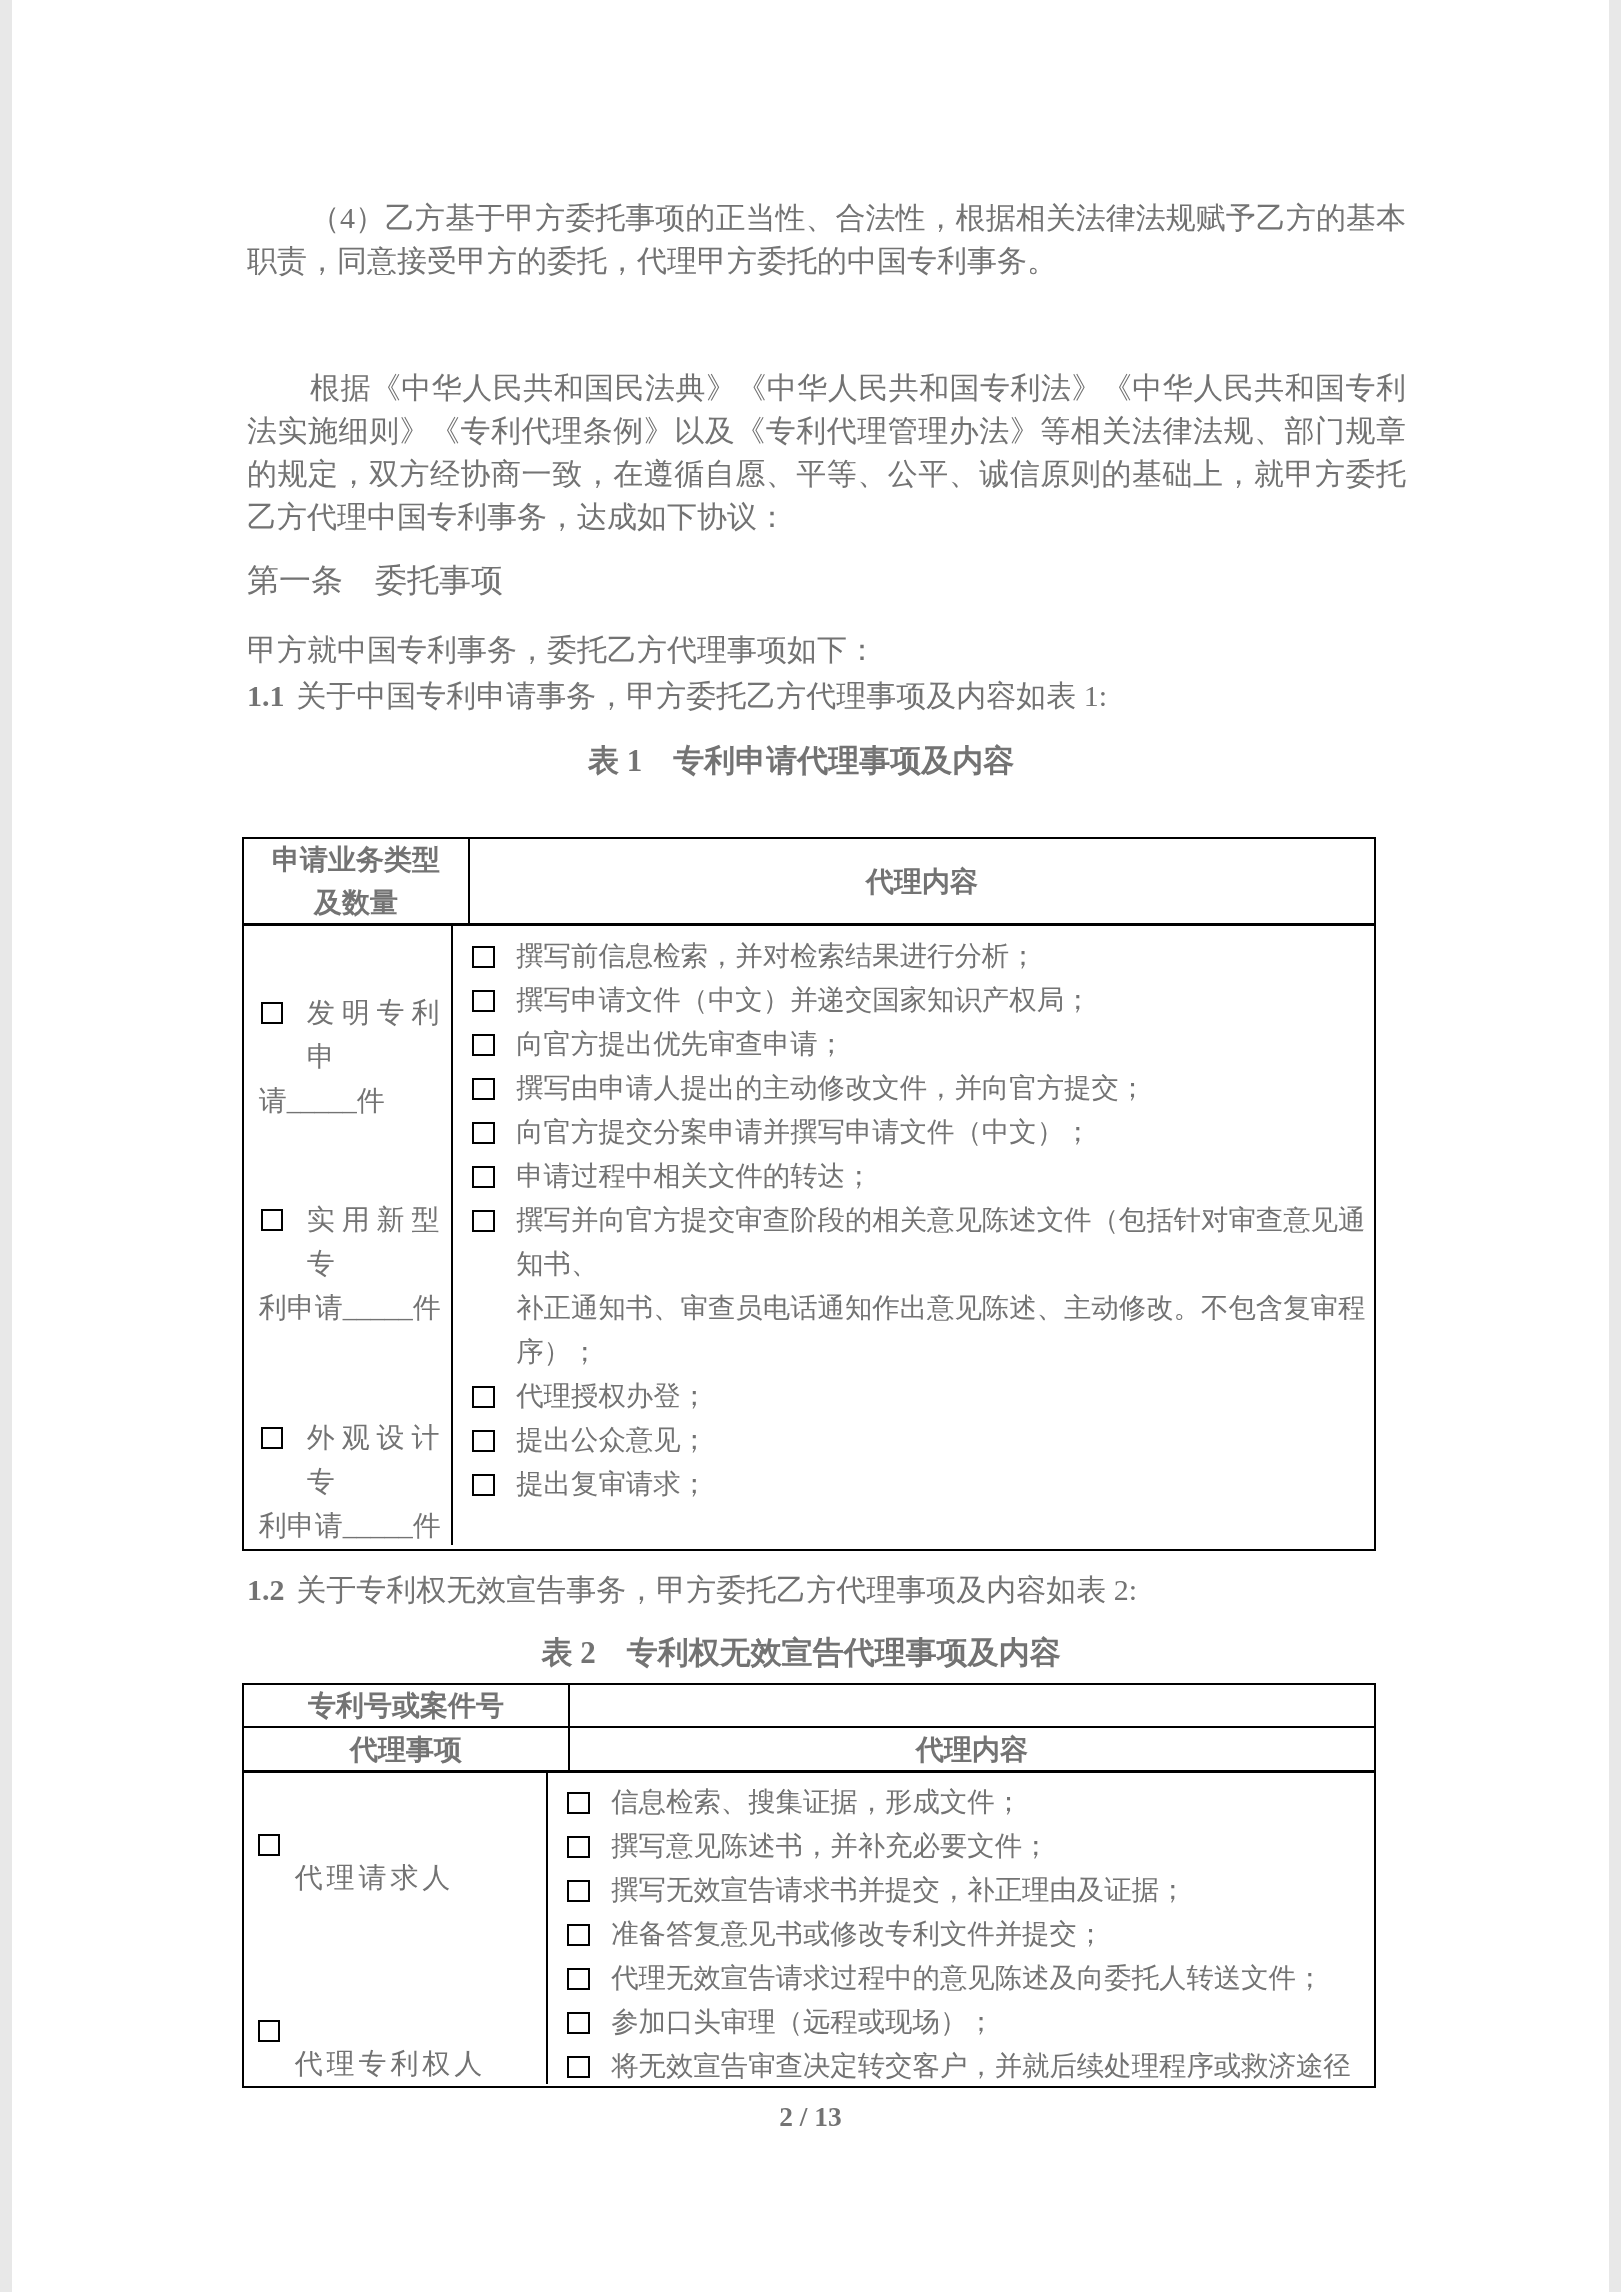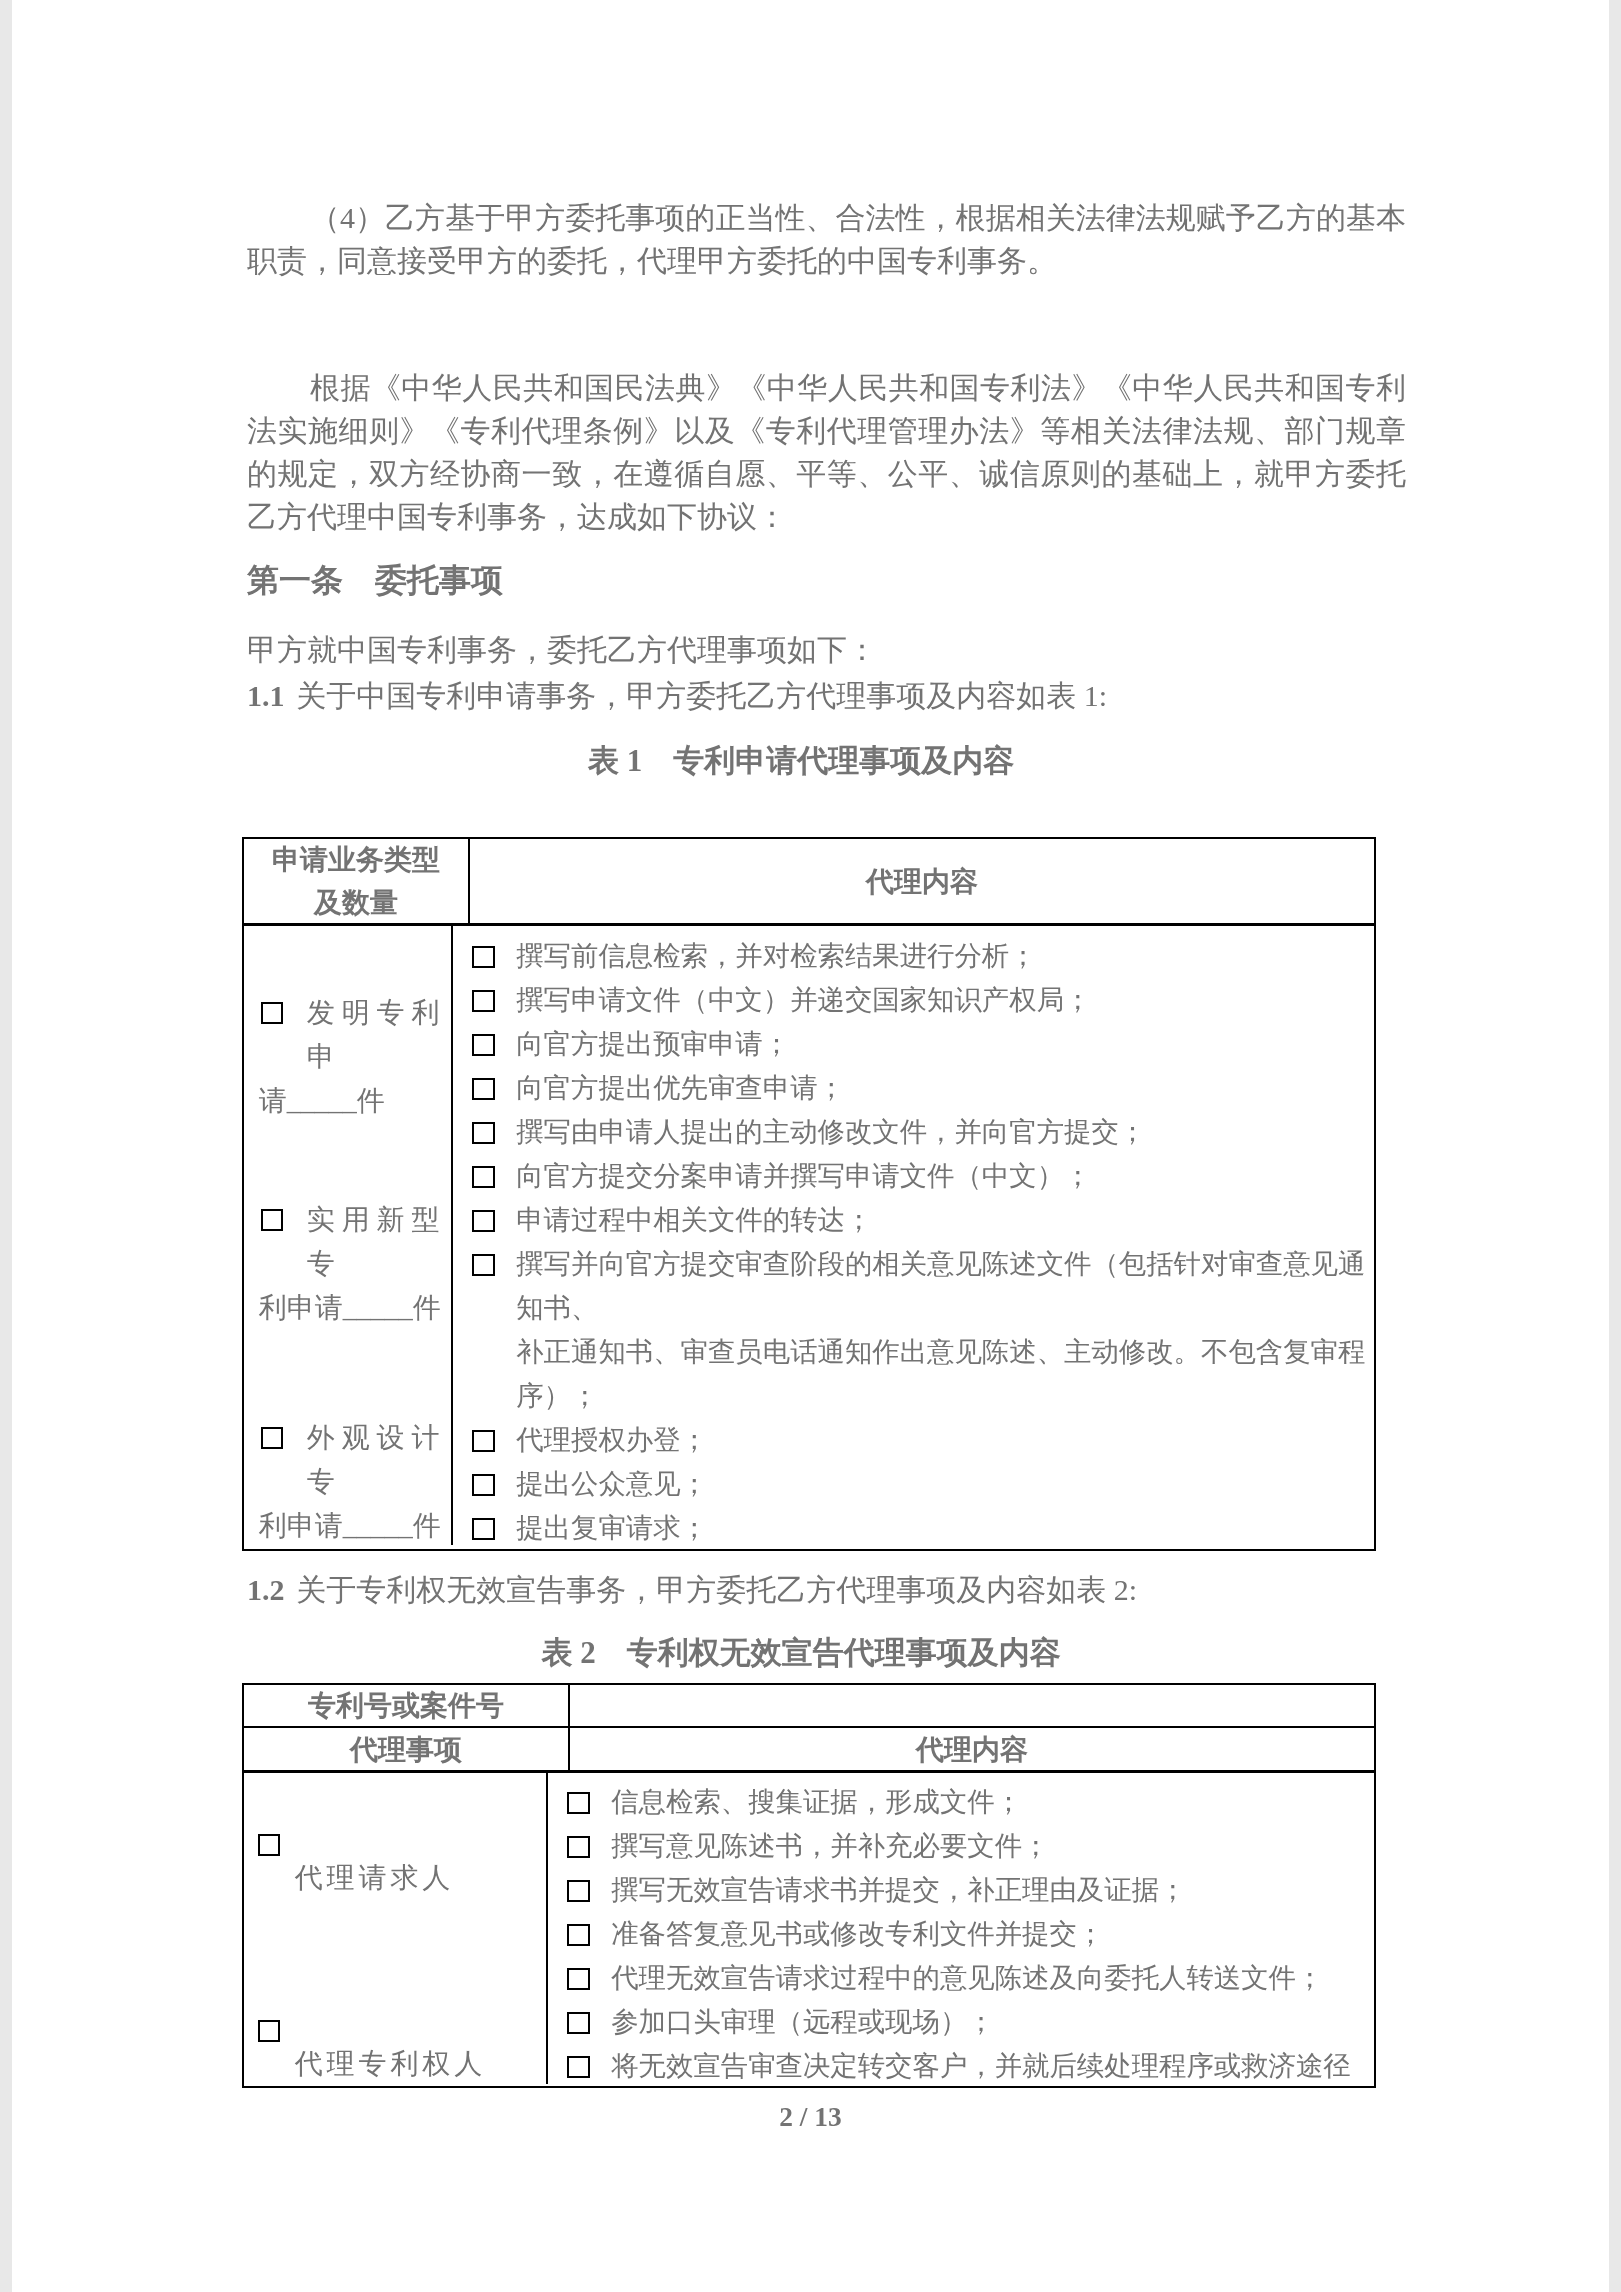--- a/index.html
+++ b/index.html
@@ -13,21 +13,21 @@
     font-size:30px; line-height:43px; text-align:justify;
   }
   .indent { text-indent:63px; }
   .line {
     position:absolute; left:235px; width:1159px; margin:0;
     font-size:30px; line-height:43px;
   }
   .secnum { font-weight:700; margin-right:11.8px; }
   .heading {
     position:absolute; left:235px; margin:0;
-    font-size:32px; font-weight:700; line-height:43px;
+    font-size:32px; font-weight:400; line-height:43px;
   }
   .tbl-title {
     position:absolute; left:222px; width:1134px; margin:0;
     text-align:center; font-size:31px; font-weight:700; line-height:43px;
   }
   .tbl {
     position:absolute; left:230px; width:1134px;
     border:2.9px solid #000; box-sizing:border-box; background:#fff;
   }
   .trow { display:flex; box-sizing:border-box; }
@@ -127,24 +127,20 @@
         <div class="citem">
           <span class="cbox"></span>
           <span class="ctext">撰写前信息检索，并对检索结果进行分析；</span>
         </div>
         <div class="citem">
           <span class="cbox"></span>
           <span class="ctext">撰写申请文件（中文）并递交国家知识产权局；</span>
         </div>
         <div class="citem">
           <span class="cbox"></span>
-          <span class="ctext">向官方提出预审申请；</span>
-        </div>
-        <div class="citem">
-          <span class="cbox"></span>
           <span class="ctext">向官方提出优先审查申请；</span>
         </div>
         <div class="citem">
           <span class="cbox"></span>
           <span class="ctext">撰写由申请人提出的主动修改文件，并向官方提交；</span>
         </div>
         <div class="citem">
           <span class="cbox"></span>
           <span class="ctext">向官方提交分案申请并撰写申请文件（中文）；</span>
         </div>

